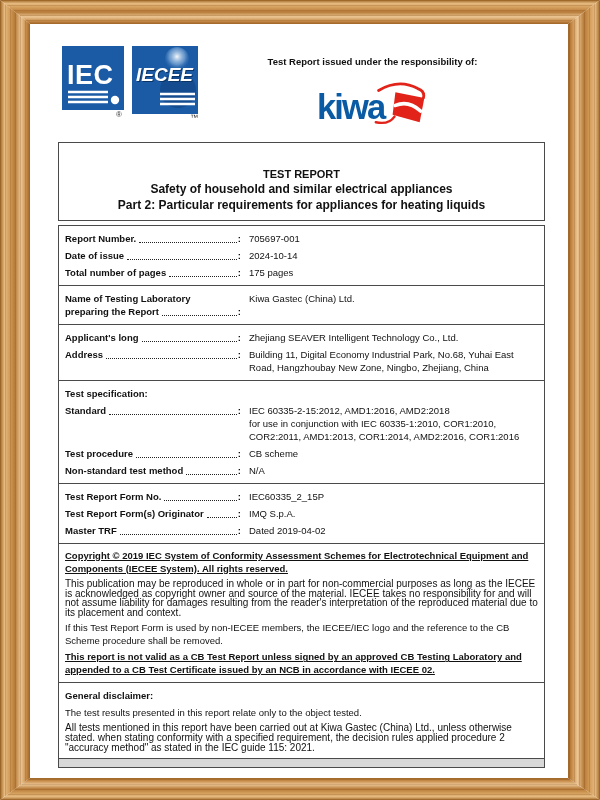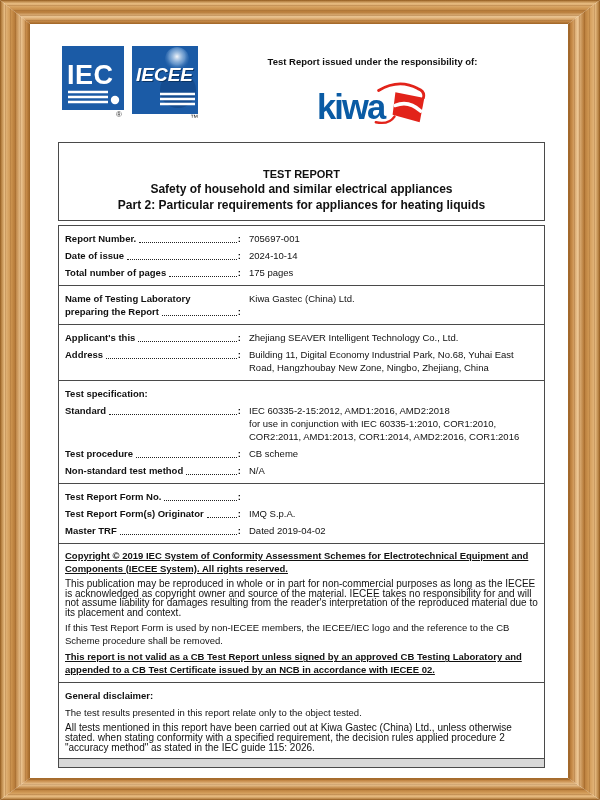--- a/index.html
+++ b/index.html
@@ -171,21 +171,21 @@
               <span>:</span>
             </div>
         </div>
         <div class="val">Kiwa Gastec (China) Ltd.</div>
       </div>
     </div>
 
     <div class="sec">
       <div class="row">
         <div class="lbl">
-            <span class="txt">Applicant's this</span>
+            <span class="txt">Applicant's long</span>
             <span class="dots"></span>
             <span>:</span>
           </div>
         <div class="val">Zhejiang SEAVER Intelligent Technology Co., Ltd.</div>
       </div>
       <div class="row">
         <div class="lbl">
             <span class="txt">Address</span>
             <span class="dots"></span>
             <span>:</span>
@@ -225,20 +225,21 @@
       </div>
     </div>
 
     <div class="sec">
       <div class="row">
         <div class="lbl">
             <span class="txt">Test Report Form No.</span>
             <span class="dots"></span>
             <span>:</span>
           </div>
+        <div class="val">IEC60335_2_15P</div>
       </div>
       <div class="row">
         <div class="lbl">
             <span class="txt">Test Report Form(s) Originator</span>
             <span class="dots"></span>
             <span>:</span>
           </div>
         <div class="val">IMQ S.p.A.</div>
       </div>
       <div class="row">
@@ -254,21 +255,21 @@
     <div class="sec">
       <div class="para b">Copyright © 2019 IEC System of Conformity Assessment Schemes for Electrotechnical Equipment and Components (IECEE System). All rights reserved.</div>
       <div class="para small">This publication may be reproduced in whole or in part for non-commercial purposes as long as the IECEE is acknowledged as copyright owner and source of the material. IECEE takes no responsibility for and will not assume liability for damages resulting from the reader's interpretation of the reproduced material due to its placement and context.</div>
       <div class="para">If this Test Report Form is used by non-IECEE members, the IECEE/IEC logo and the reference to the CB Scheme procedure shall be removed.</div>
       <div class="para b">This report is not valid as a CB Test Report unless signed by an approved CB Testing Laboratory and appended to a CB Test Certificate issued by an NCB in accordance with IECEE 02.</div>
     </div>
 
     <div class="sec">
       <div class="heading">General disclaimer:</div>
       <div class="para">The test results presented in this report relate only to the object tested.</div>
-      <div class="para small">All tests mentioned in this report have been carried out at Kiwa Gastec (China) Ltd., unless otherwise stated. when stating conformity with a specified requirement, the decision rules applied procedure 2 "accuracy method" as stated in the IEC guide 115: 2026.</div>
+      <div class="para small">All tests mentioned in this report have been carried out at Kiwa Gastec (China) Ltd., unless otherwise stated. when stating conformity with a specified requirement, the decision rules applied procedure 2 "accuracy method" as stated in the IEC guide 115: 2021.</div>
     </div>
 
     <div class="grayrow"></div>
   </div>
 
   <div class="foot">
     <div>Disclaimer: This document is controlled and has been released electronically.</div>
     <div>Only the version on the IECEE Website is the current document version</div>
   </div>
 

